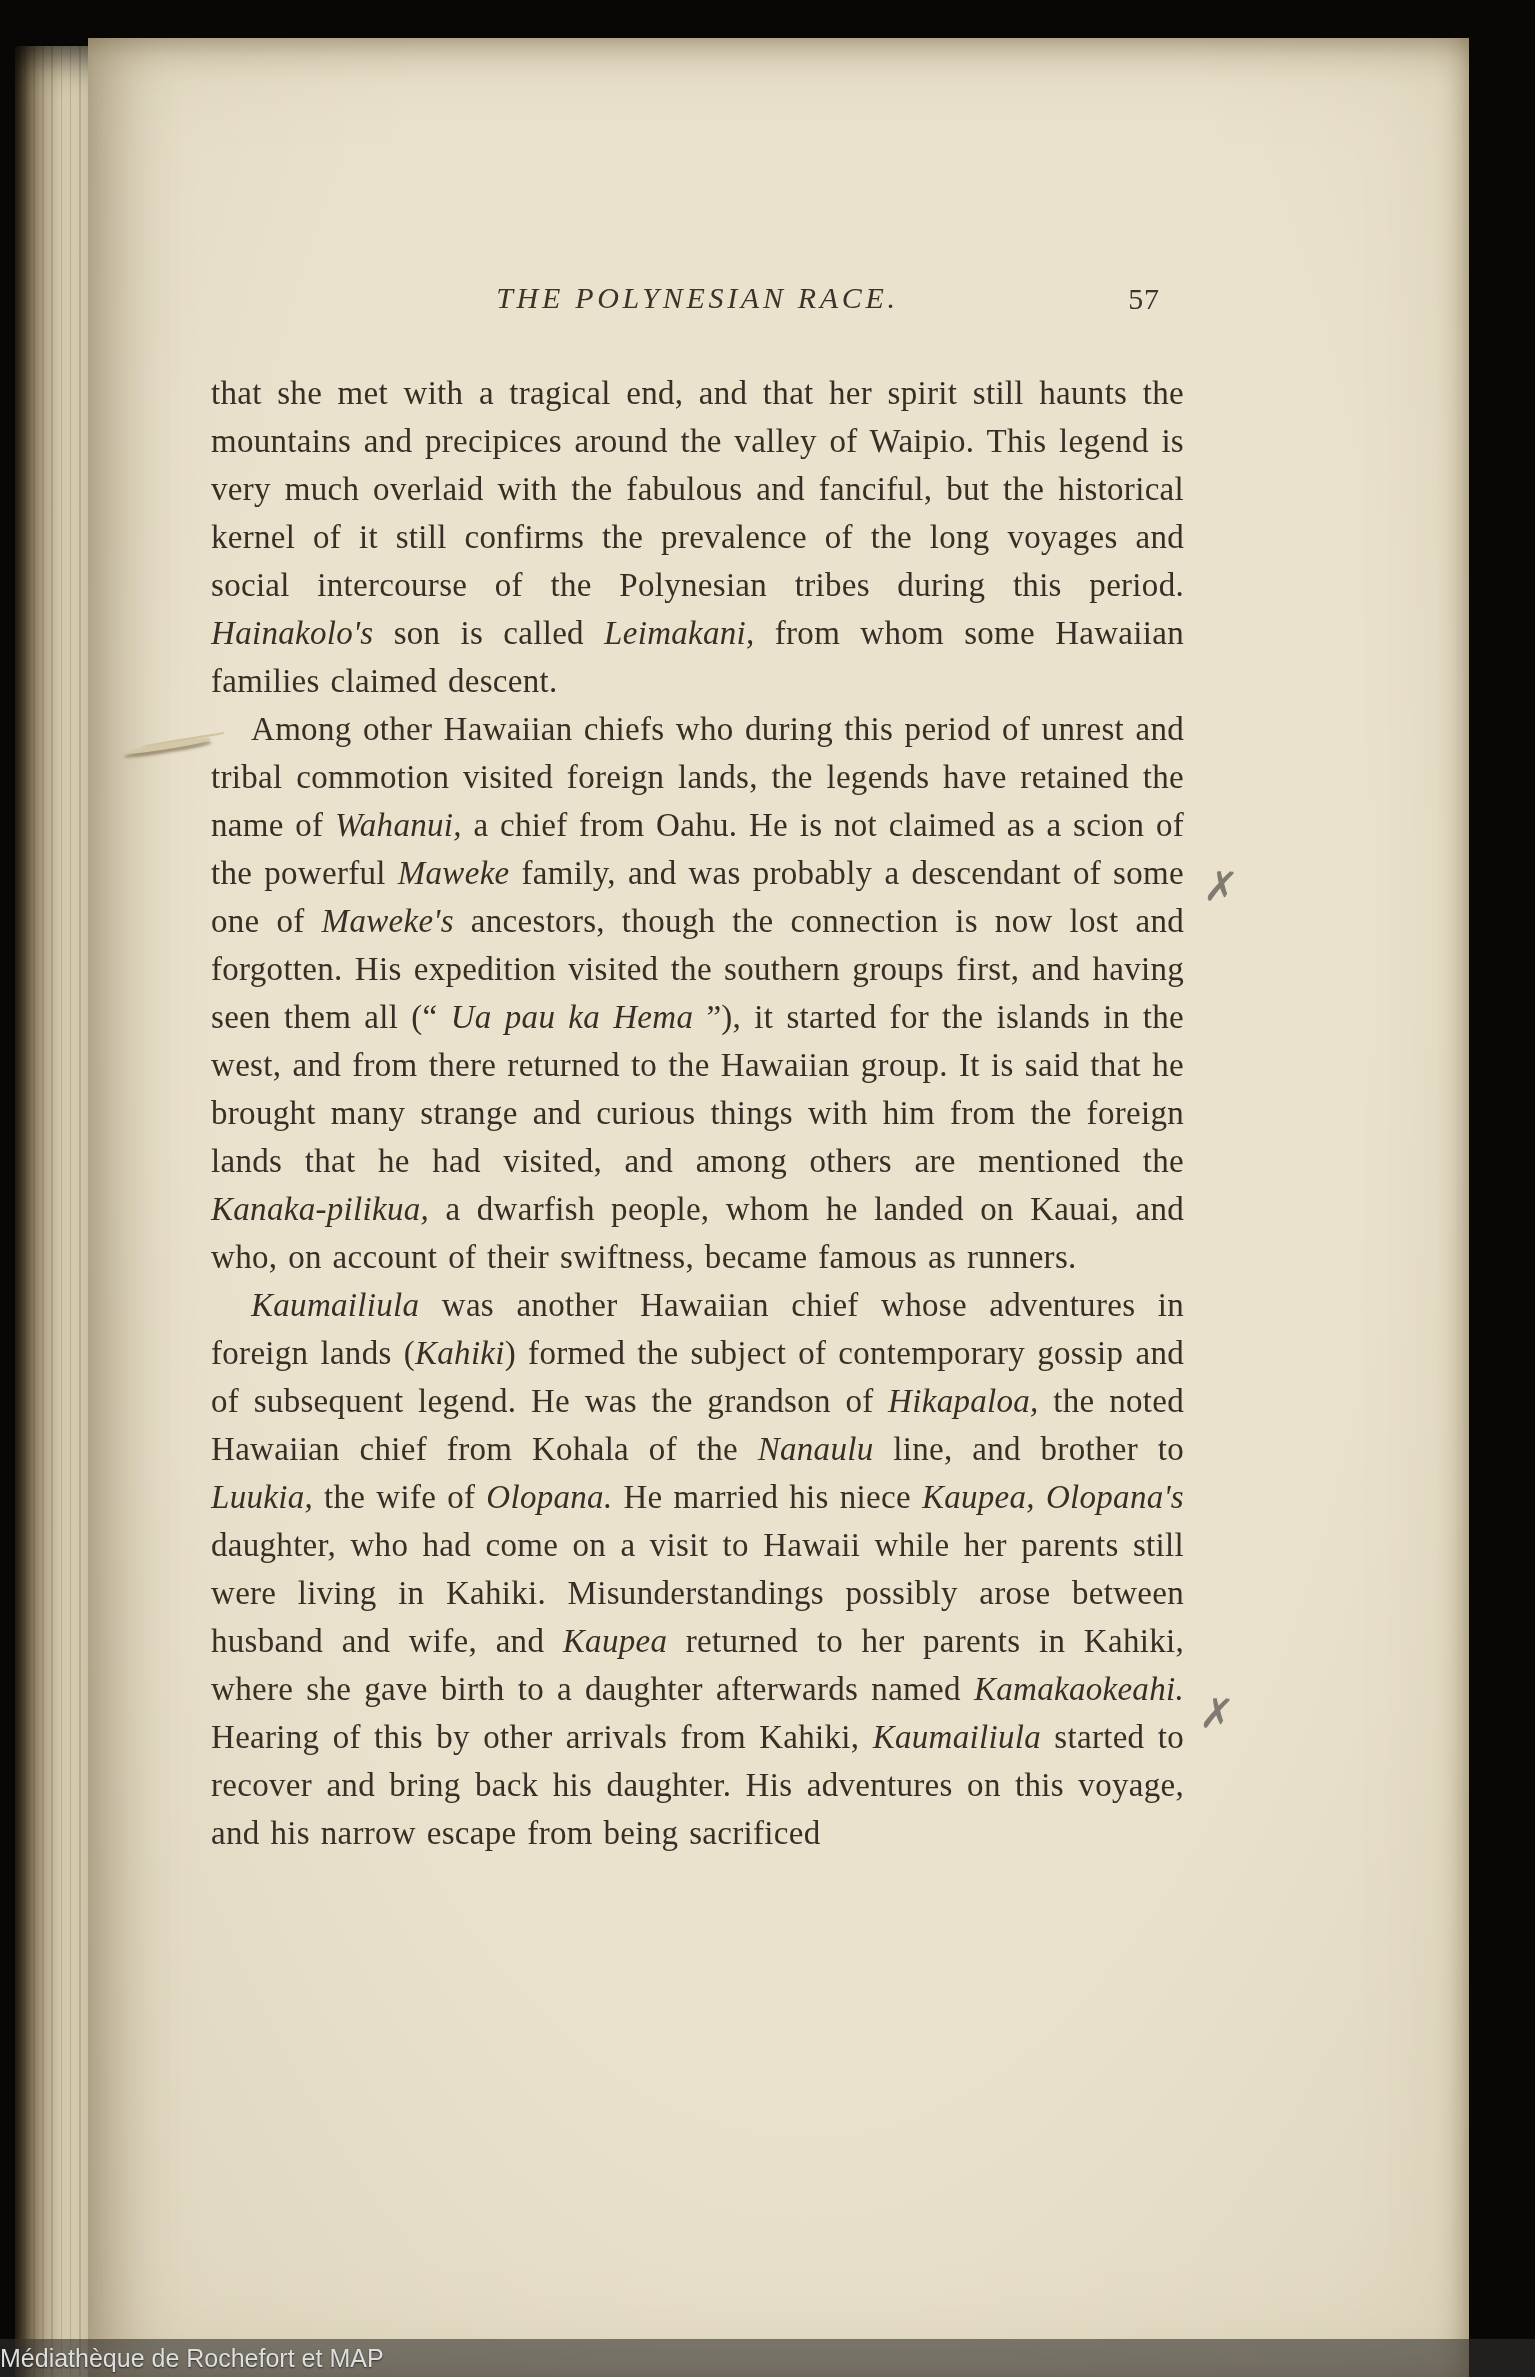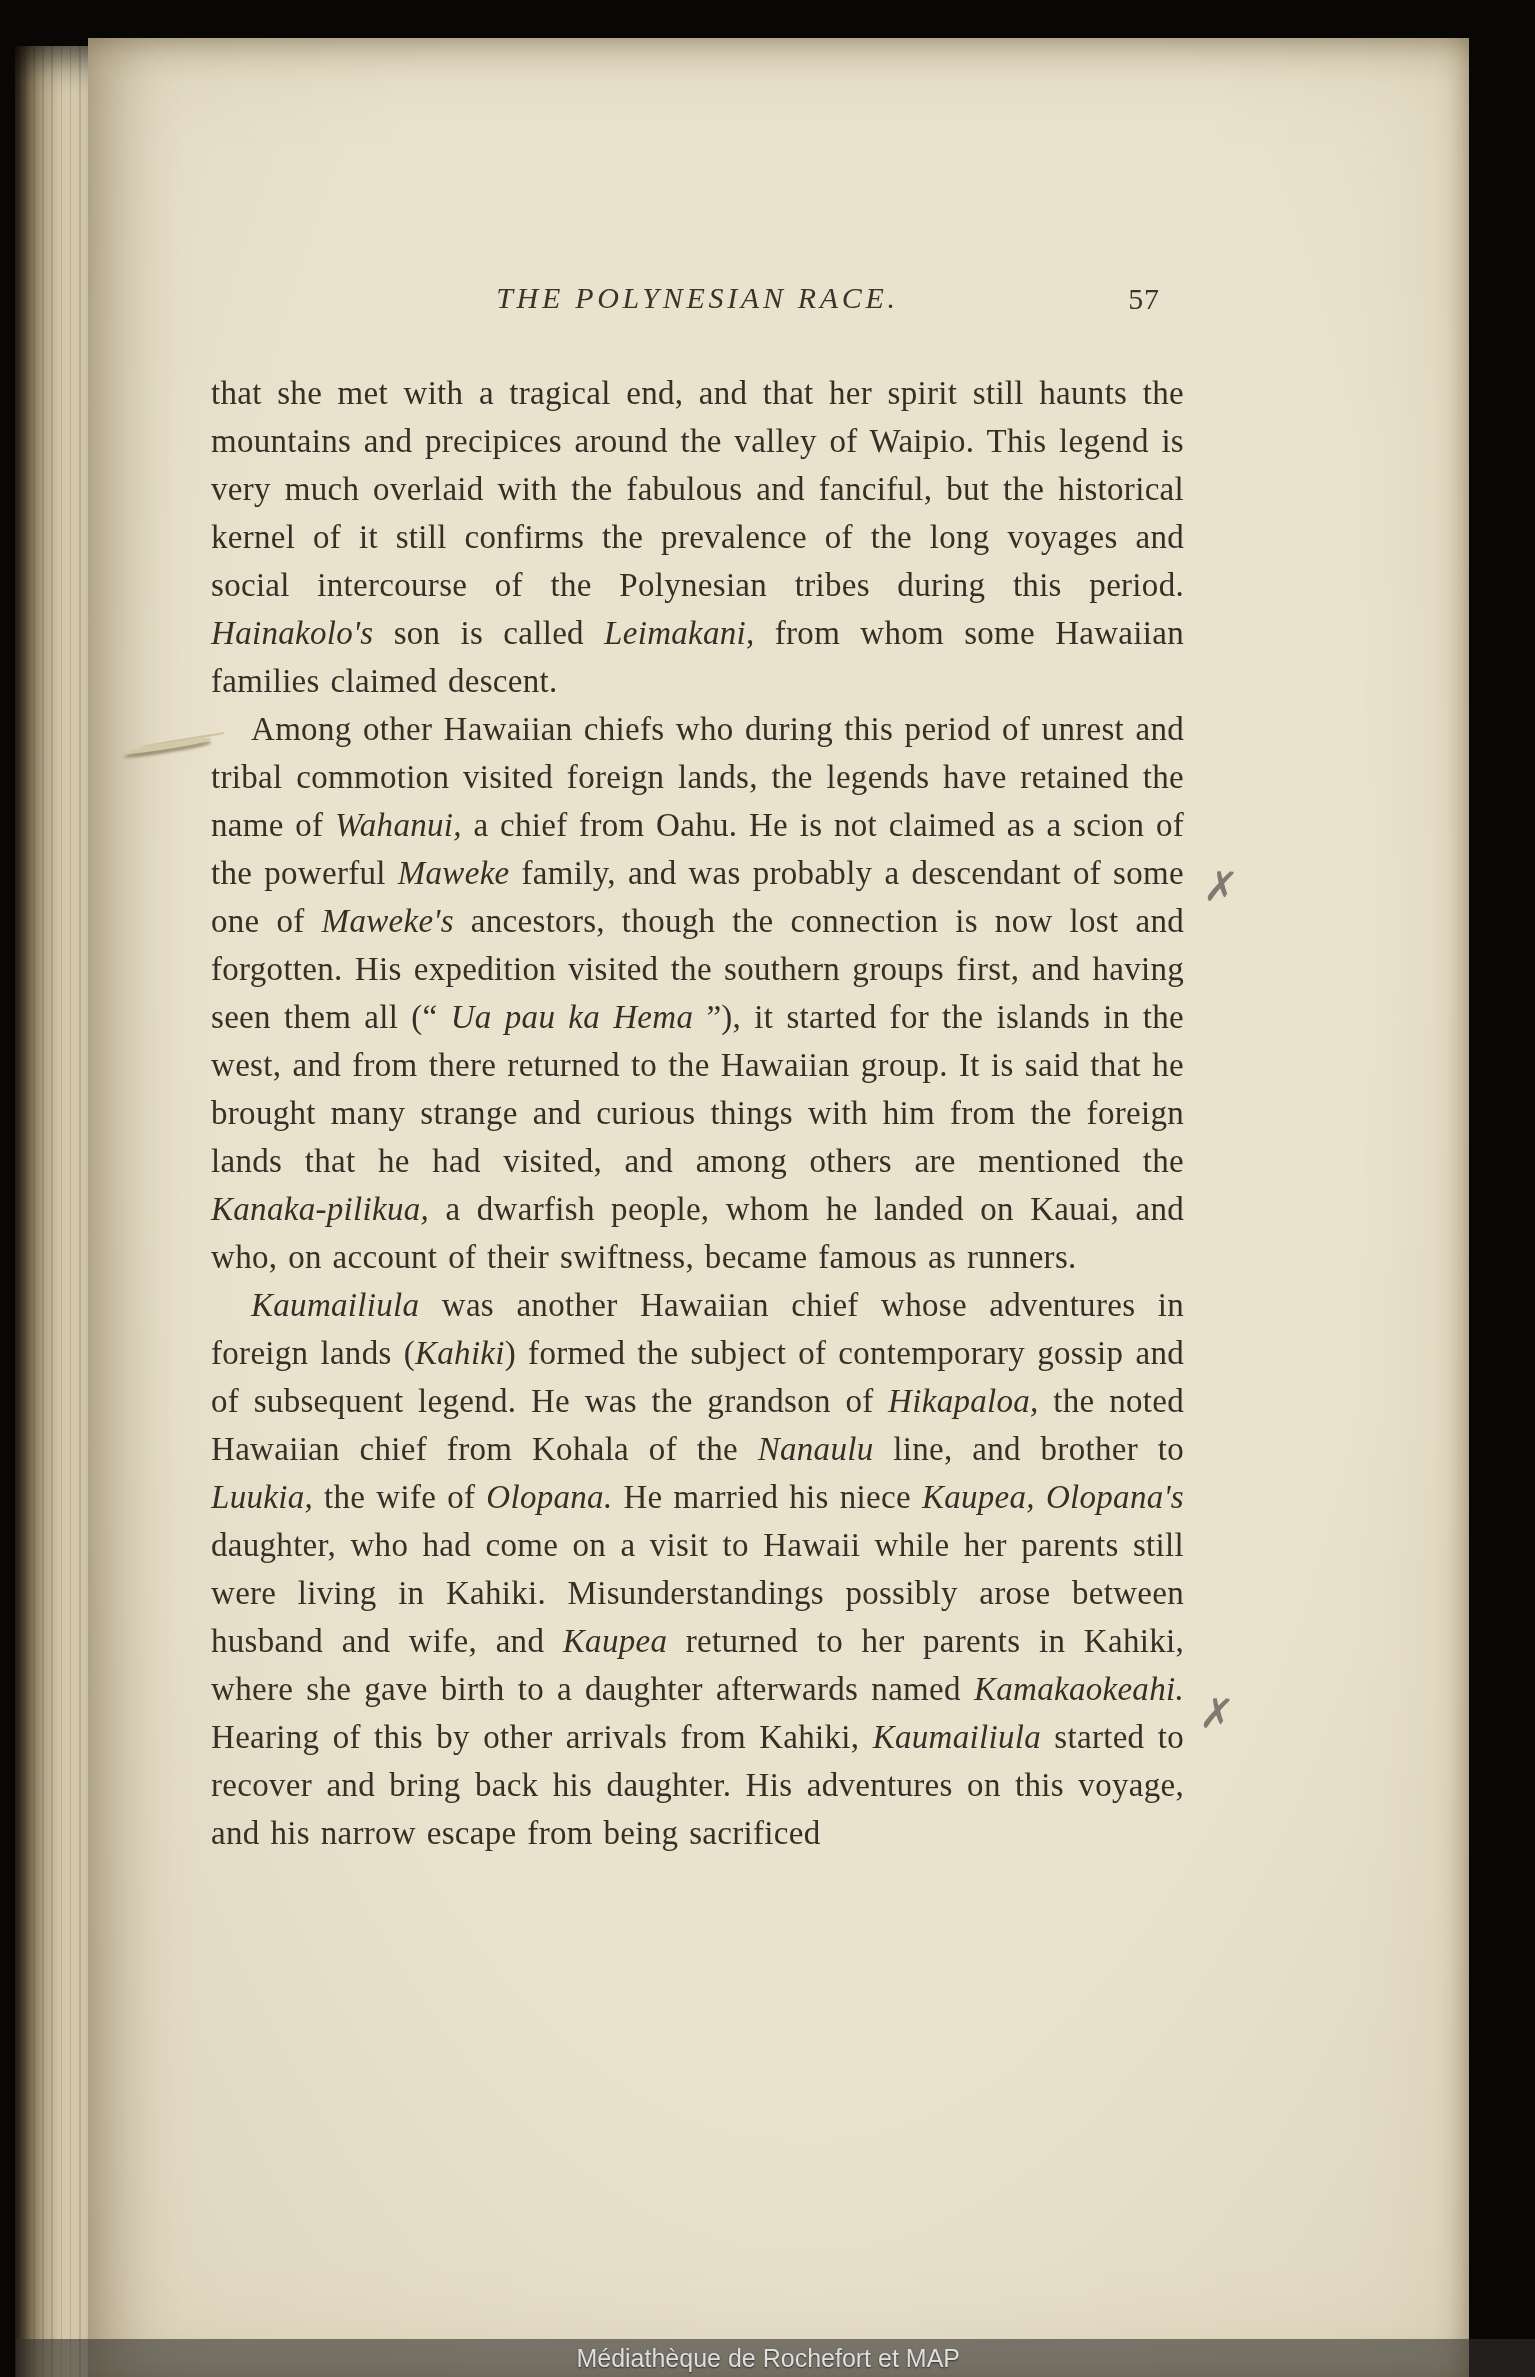--- a/index.html
+++ b/index.html
@@ -103,24 +103,24 @@
     color: #6e6a62;
     opacity: 0.85;
     transform: rotate(8deg) scaleY(1.15);
   }
   .mark-1 { left: 1117px; top: 827px; }
   .mark-2 { left: 1113px; top: 1654px; }
 
   
   .watermark-bar {
     position: absolute;
-    left: 16px; right: 0; bottom: 0;
+    left: 0; right: 0; bottom: 0;
     height: 38px;
     background: rgba(52,50,46,0.60);
-    text-align: center;
+    text-align: left;
   }
   .watermark-text {
     display: inline-block;
     padding-right: 14.6px;
     line-height: 38px;
     font-family: "Liberation Sans", sans-serif;
     font-size: 25px;
     color: #dedede;
     text-shadow: 0 0.9px 1.8px rgba(0,0,0,0.6);
   }

